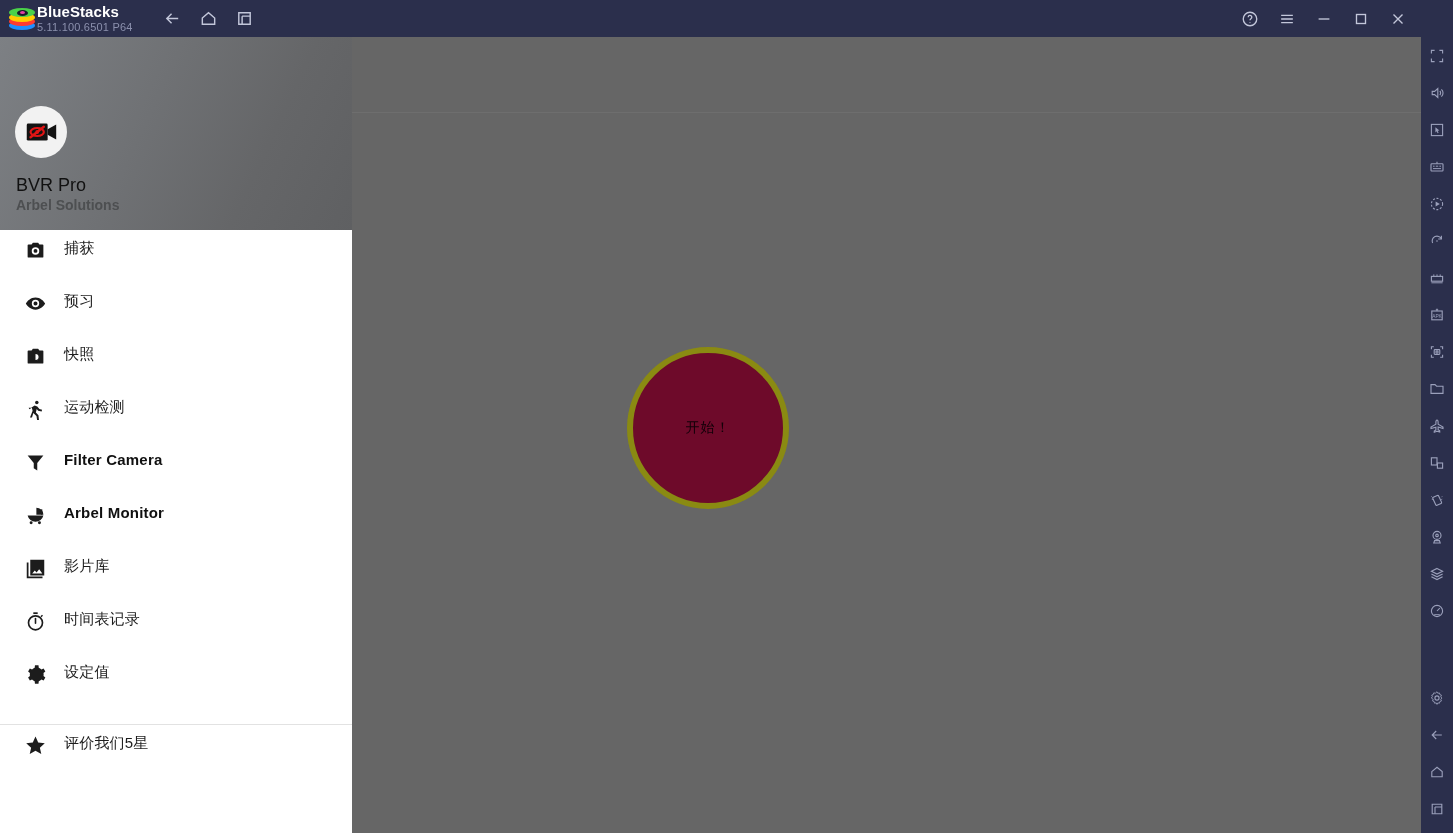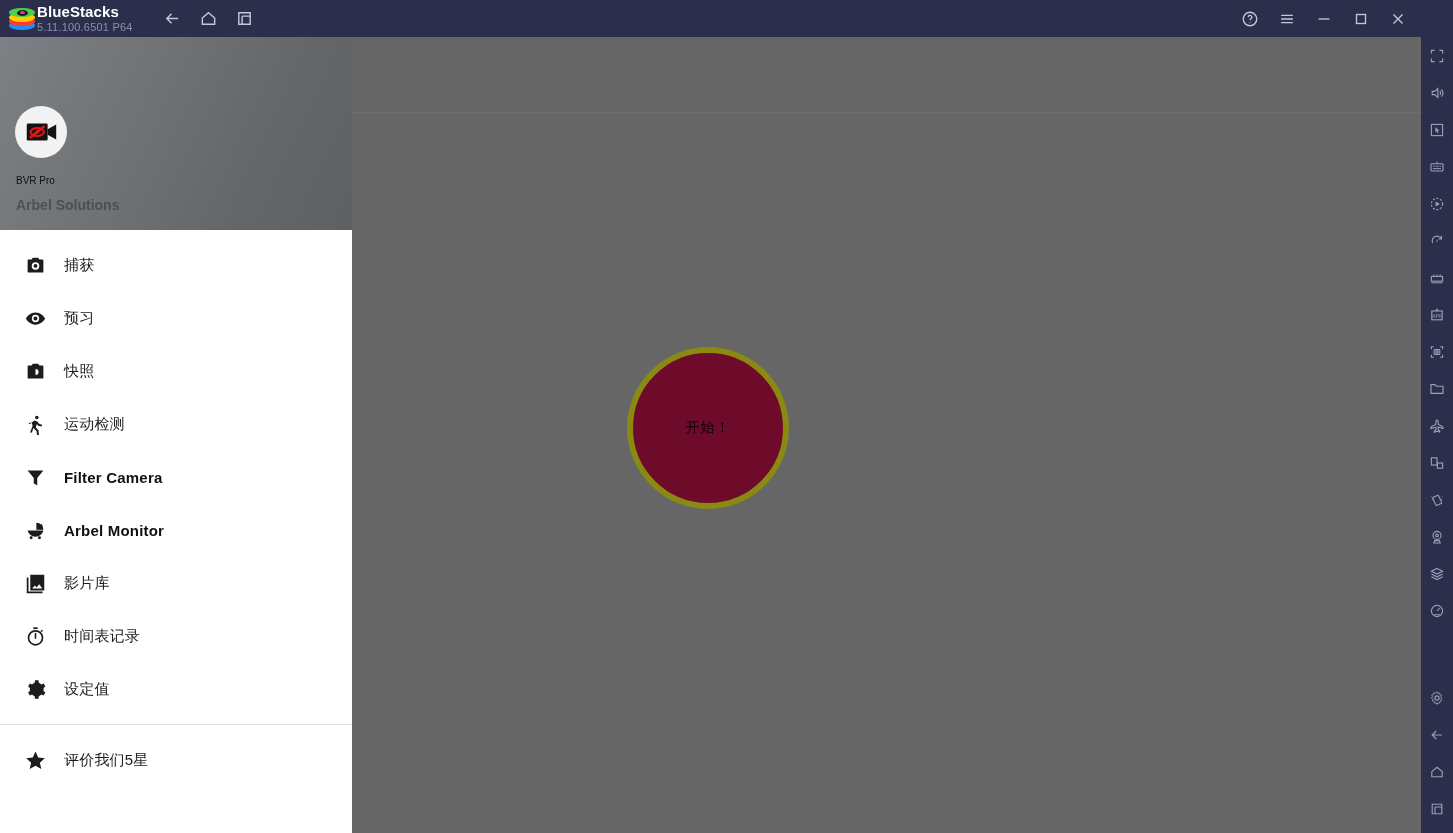--- a/index.html
+++ b/index.html
@@ -71,33 +71,33 @@
     background:linear-gradient(115deg,#7d8084 0%, #6f7174 42%, #656668 72%, #5f6062 100%);
     padding:0 16px;
   }
   #app-icon {
     position:absolute; left:15px; top:69px; width:52px; height:52px;
     border-radius:50%; background:#f2f2f2;
     display:flex; align-items:center; justify-content:center; overflow:hidden;
   }
   #app-title {
     position:absolute; left:16px; top:174px;
-    color:#111111; font-size:10px;
+    color:#111111; font-size:18px;
   }
   #app-dev {
     position:absolute; left:16px; top:196px;
     color:#4d4f51; font-size:14px;
   }
   
   #drawer-header #app-title { top:138px; }
   #drawer-header #app-dev   { top:160px;font-weight:bold; }
 
   #menu { padding-top:9px; }
   .menu-item {
-    height:53px; display:flex; align-items:center; padding-left:24px;
+    height:53px; display:flex; padding-left:24px;
     cursor:default;
   }
   .menu-icon {
     width:23px; height:23px; flex:0 0 23px;
     display:flex; align-items:center; justify-content:center;
     color:#1c1c1c;
   }
   .menu-icon svg { fill:#1c1c1c; }
   .menu-label {
     margin-left:17px; font-size:15px; color:#1d1d1d; letter-spacing:.2px;

